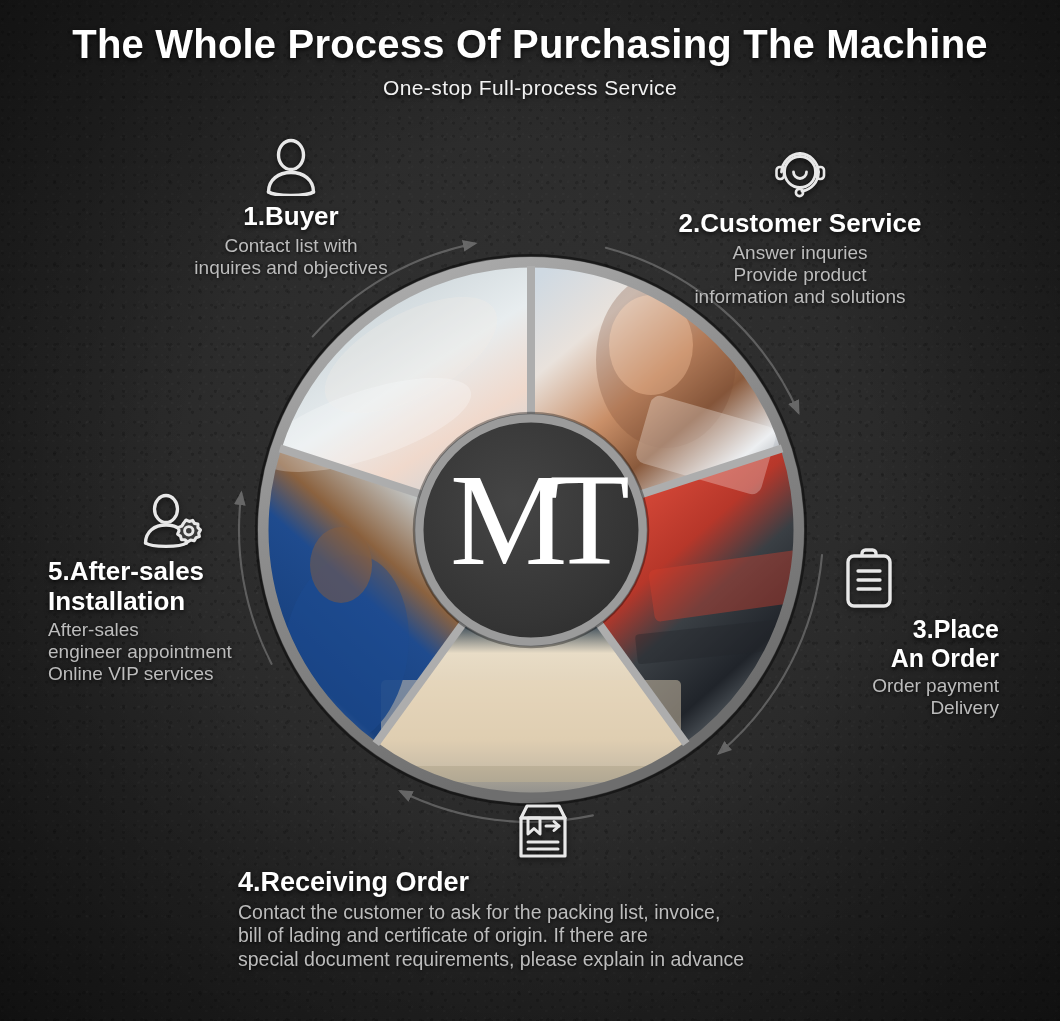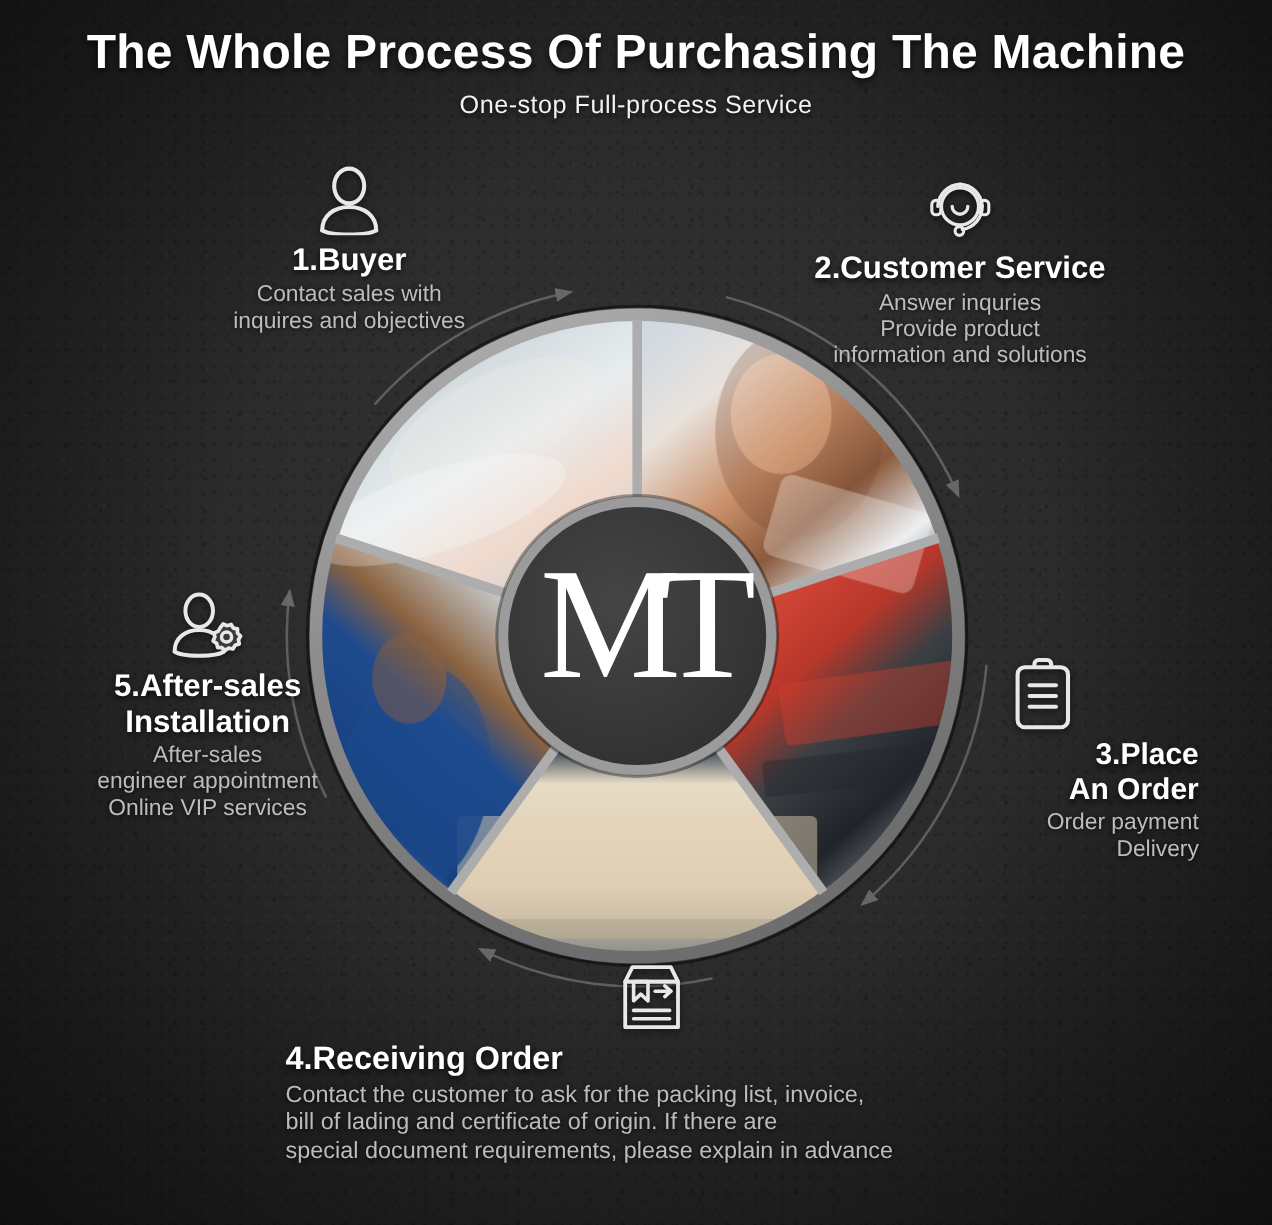--- a/index.html
+++ b/index.html
@@ -115,21 +115,21 @@
   }
 
   #step1 { left: 150px;  top: 140px; width: 282px; text-align: center; }
   #step1 .step-title { font-size: 26px; }
   #step2 { left: 640px;  top: 147px; width: 320px; text-align: center; }
   #step2 .step-title { font-size: 26px; }
   #step3 { left: 739px;  top: 553px; width: 260px; text-align: right; }
   #step4 { left: 238px;  top: 805px; width: 610px; text-align: left; }
   #step4 .step-title { font-size: 27px; }
   #step4 .step-desc  { font-size: 19.5px; line-height: 1.2; }
-  #step5 { left: 48px;   top: 495px; width: 250px; text-align: center; }
+  #step5 { left: 48px;   top: 495px; width: 250px; }
   #step5 .step-title { font-size: 26px; }
 
   .icon-wrap { height: 62px; display:flex; align-items:flex-end; justify-content:center; }
 </style>
 </head>
 <body>
 
 <div id="poster">
 
   <div class="header">
@@ -259,21 +259,21 @@
 
   <div class="step" id="step1">
     <div class="icon-wrap">
       <svg class="step-icon" width="56" height="58" viewBox="0 0 56 58">
         <ellipse cx="28" cy="17" rx="12.5" ry="14.5" fill="none" stroke="#e8e8e8" stroke-width="3.4"></ellipse>
         <path d="M 5.5 54 C 5.5 41.5 15.5 34.5 28 34.5 C 40.5 34.5 50.5 41.5 50.5 54" fill="none" stroke="#e8e8e8" stroke-width="3.4" stroke-linecap="round"></path>
         <path d="M 5.5 54 C 12 58.5 44 58.5 50.5 54" fill="none" stroke="#e8e8e8" stroke-width="3.4" stroke-linecap="round"></path>
       </svg>
     </div>
     <div class="step-title">1.Buyer</div>
-    <div class="step-desc">Contact sales with
+    <div class="step-desc">Contact list with
 inquires and objectives</div>
   </div>
 
   <div class="step" id="step2">
     <div class="icon-wrap">
       <svg class="step-icon" width="58" height="58" viewBox="0 0 58 58">
         <circle cx="29" cy="27" r="15.5" fill="none" stroke="#e8e8e8" stroke-width="2.8"></circle>
         <path d="M 29 8.5 A 19.5 19.5 0 0 1 47.5 27" fill="none" stroke="#e8e8e8" stroke-width="2.8" stroke-linecap="round"></path>
         <path d="M 29 8.5 A 19.5 19.5 0 0 0 10.5 27" fill="none" stroke="#e8e8e8" stroke-width="2.8" stroke-linecap="round"></path>
         <path d="M 47.5 27 A 19.5 19.5 0 0 1 31 46.2" fill="none" stroke="#e8e8e8" stroke-width="2.8" stroke-linecap="round"></path>

